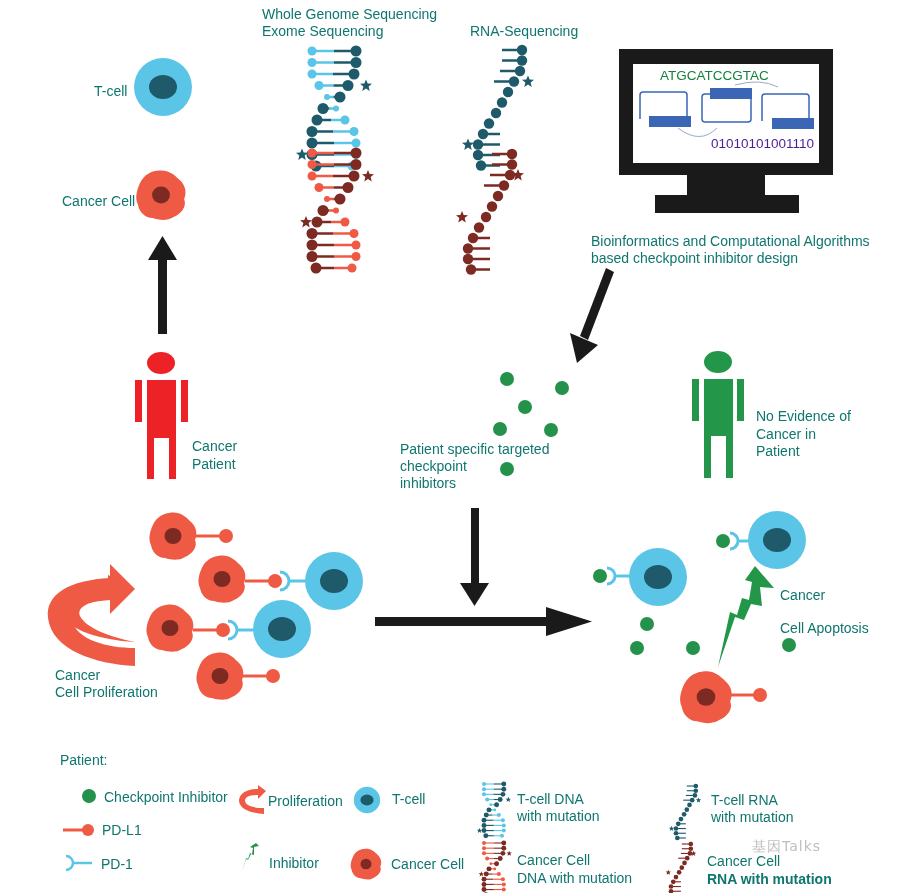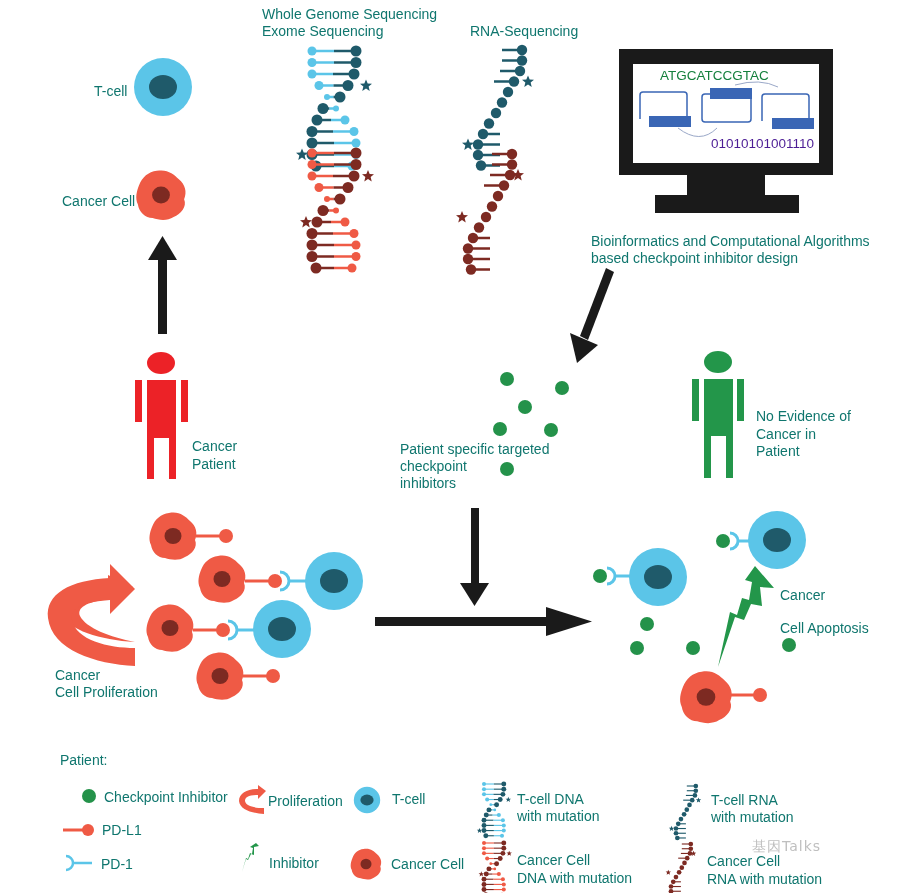--- a/index.html
+++ b/index.html
@@ -507,15 +507,15 @@
 <div class="lbl" style="left:269px;top:855px;">Inhibitor</div>
 <div class="lbl" style="left:392px;top:791px;">T-cell</div>
 <div class="lbl" style="left:391px;top:856px;">Cancer Cell</div>
 <div class="lbl" style="left:517px;top:791px;">T-cell DNA</div>
 <div class="lbl" style="left:517px;top:808px;">with mutation</div>
 <div class="lbl" style="left:517px;top:852px;">Cancer Cell</div>
 <div class="lbl" style="left:517px;top:870px;">DNA with mutation</div>
 <div class="lbl" style="left:711px;top:792px;">T-cell RNA</div>
 <div class="lbl" style="left:711px;top:809px;">with mutation</div>
 <div class="lbl" style="left:707px;top:853px;">Cancer Cell</div>
-<div class="lbl" style="left:707px;top:871px;">RNA with mutation</div>
+<div class="lbl" style="left:707px;top:871px;font-weight:bold;">RNA with mutation</div>
 
 <div class="watermark">基因Talks</div>
 
 </body></html>

